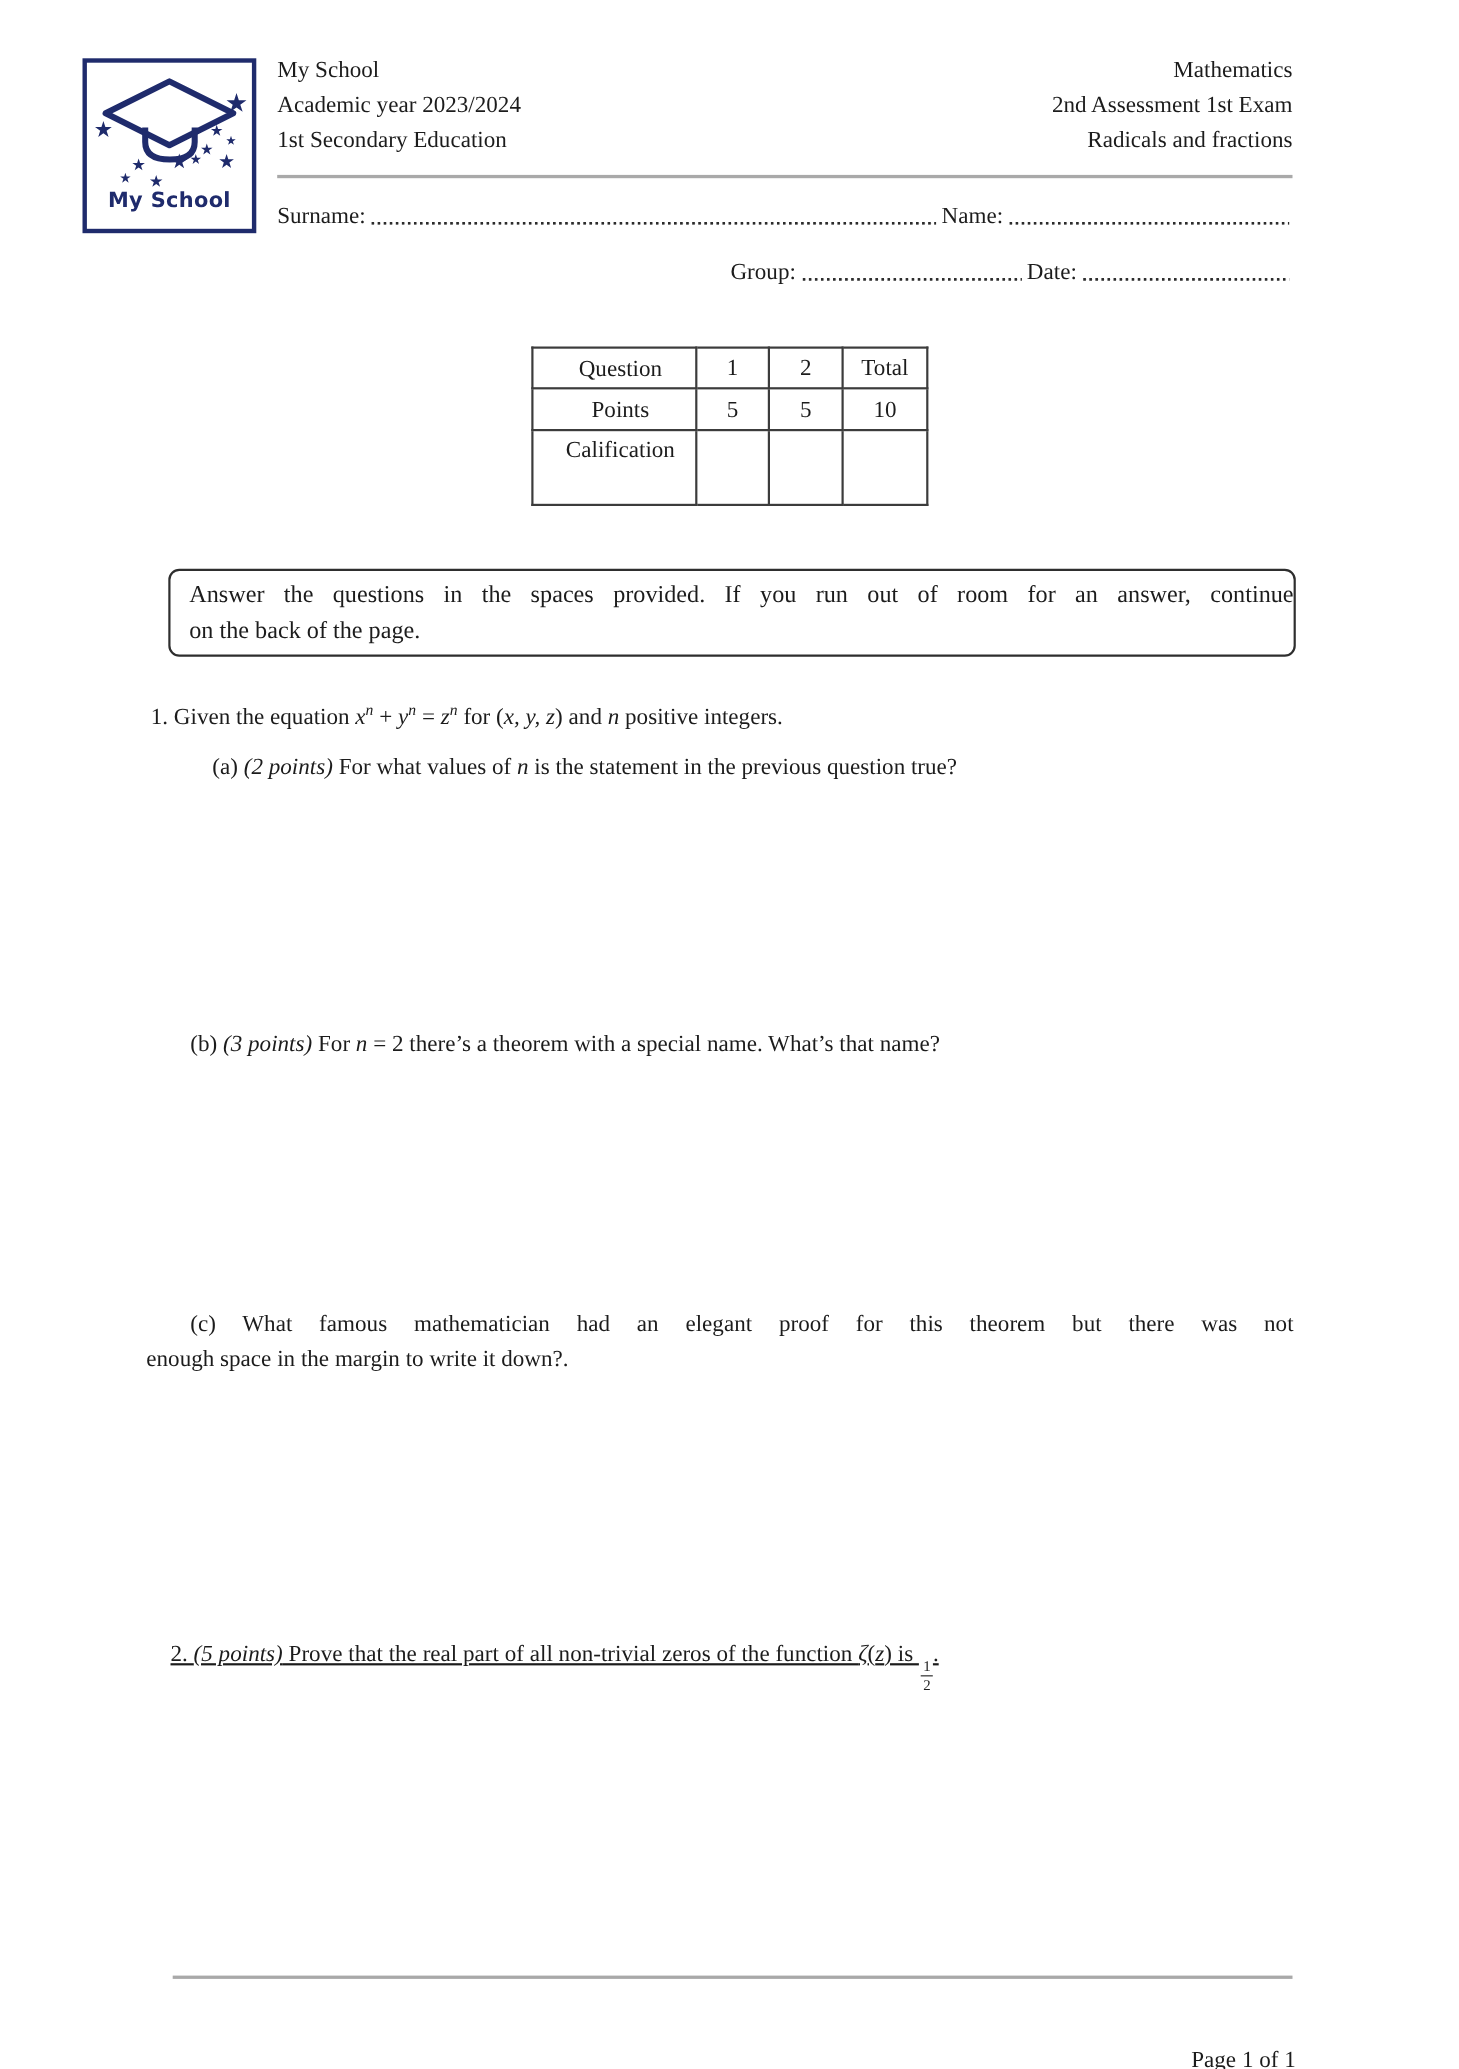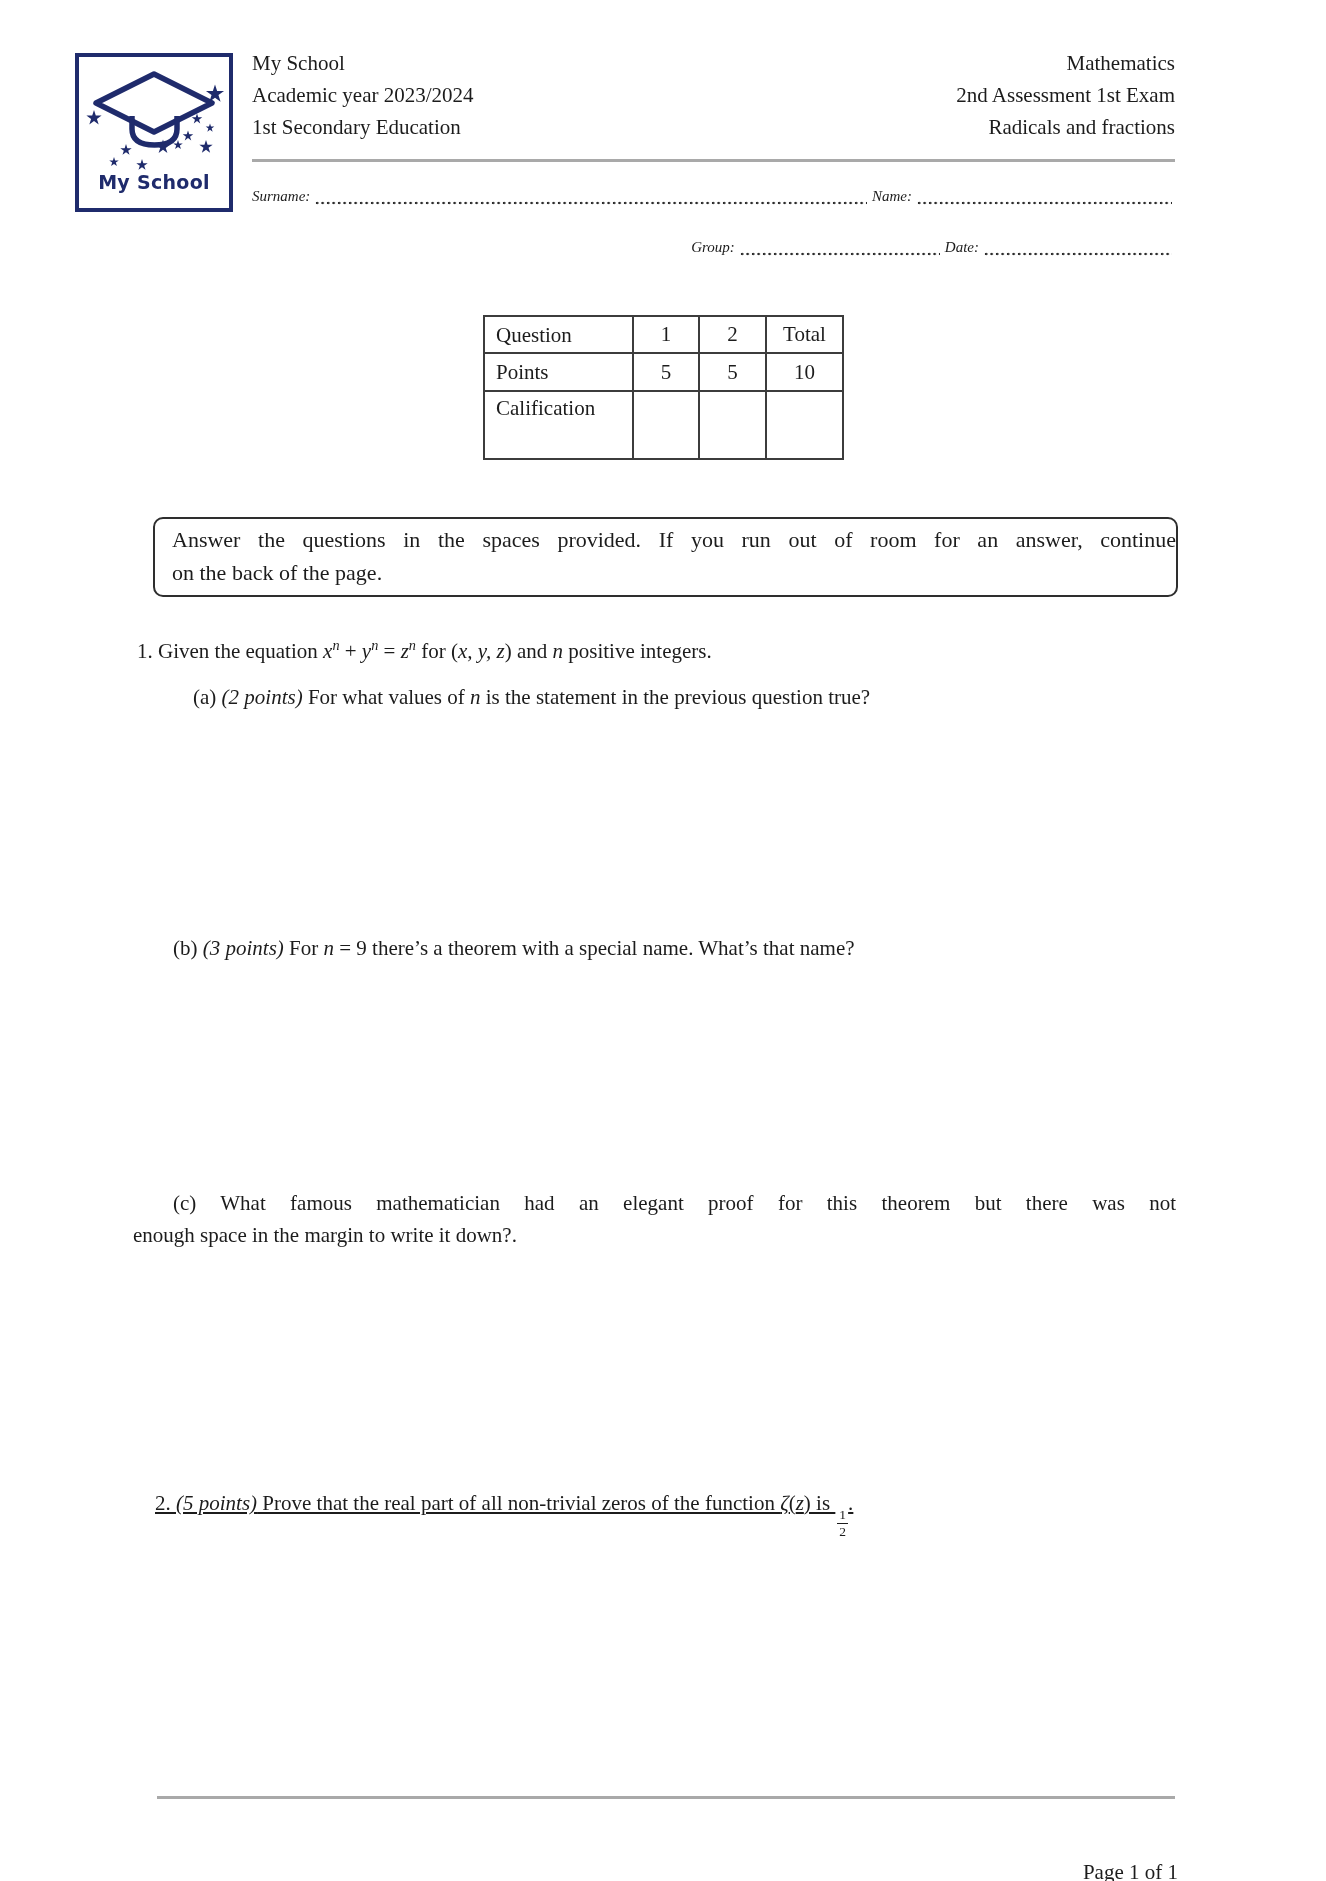--- a/index.html
+++ b/index.html
@@ -14,32 +14,32 @@
               font-size:19px;color:#1f2b6c;letter-spacing:.3px;}
 
   
   .hdr-left{position:absolute;left:252px;top:47px;font-size:21px;line-height:32px;}
   .hdr-right{position:absolute;right:151px;top:47px;font-size:21px;line-height:32px;text-align:right;}
   .rule{position:absolute;height:3px;background:#a9a9a9;}
   .hdr-rule{left:252px;right:151px;top:159px;}
   .ftr-rule{left:157px;right:151px;top:1796px;}
 
   
-  .fillrow{position:absolute;display:flex;font-size:15px;line-height:26px;font-style:italic;}
+  .fillrow{position:absolute;display:flex;font-size:21px;line-height:26px;}
   .surname-row{left:252px;right:149px;top:183px;}
   .group-row{right:149px;top:234px;}
   .dots{align-self:flex-end;height:6px;margin:0 5px 4px 5px;
         background:radial-gradient(circle at 2px 2px,#2b2b2b 1.15px,transparent 1.6px) repeat-x;
         background-size:5.5px 4px;background-position:0 bottom;}
   .dots.grow{flex:1;}
 
   
   .score-table{position:absolute;left:483px;top:315px;border-collapse:collapse;
                font-size:21px;table-layout:fixed;}
-  .score-table td{border:2px solid #3c3c3c;padding:1px 0 0 11px;text-align:left;box-sizing:border-box;}
+  .score-table td{border:2px solid #3c3c3c;padding:1px 0 0 11px;text-align:center;box-sizing:border-box;}
   .score-table td.num{text-align:center;padding:0;}
   .score-table tr.r0 td{height:37px;}
   .score-table tr.r1 td{height:38px;}
   .score-table tr.r2 td{height:68px;vertical-align:top;}
   .score-table tr.r2 td:first-child{padding-top:4px;}
 
   
   .instruction-box{position:absolute;left:153px;right:148px;top:517px;border:2px solid #2e2e2e;
                    border-radius:10px;padding:4px 0 6px 17px;font-size:22px;line-height:33px;}
   .just-line{text-align:justify;text-align-last:justify;}
@@ -148,21 +148,21 @@
   </tbody>
     </table>
 
   <div class="instruction-box">
     <div class="just-line">Answer the questions in the spaces provided. If you run out of room for an answer, continue</div>
     <div>on the back of the page.</div>
   </div>
 
   <div class="qline q1"><span>1. Given the equation </span><span class="mi">x</span><sup class="mi">n</sup><span> + </span><span class="mi">y</span><sup class="mi">n</sup><span> = </span><span class="mi">z</span><sup class="mi">n</sup><span> for (</span><span class="mi">x, y, z</span><span>) and </span><span class="mi">n</span><span> positive integers.</span></div>
   <div class="qline q1a"><span>(a) </span><span class="mi">(2 points)</span><span> For what values of </span><span class="mi">n</span><span> is the statement in the previous question true?</span></div>
-  <div class="qline q1b"><span>(b) </span><span class="mi">(3 points)</span><span> For </span><span class="mi">n</span><span> = 9 there’s a theorem with a special name. What’s that name?</span></div>
+  <div class="qline q1b"><span>(b) </span><span class="mi">(3 points)</span><span> For </span><span class="mi">n</span><span> = 2 there’s a theorem with a special name. What’s that name?</span></div>
   <div class="q1c">
     <div class="l1">(c) What famous mathematician had an elegant proof for this theorem but there was not</div>
     <div>enough space in the margin to write it down?.</div>
   </div>
   <div class="qline q2"><span>2. </span><span class="mi">(5 points)</span><span> Prove that the real part of all non-trivial zeros of the function </span><span class="mi">ζ</span><span>(</span><span class="mi">z</span><span>) is </span><span class="frac">
         <span class="num">1</span>
         <span class="den">2</span>
       </span><span>.</span></div>
 
   <div class="rule ftr-rule"></div>

